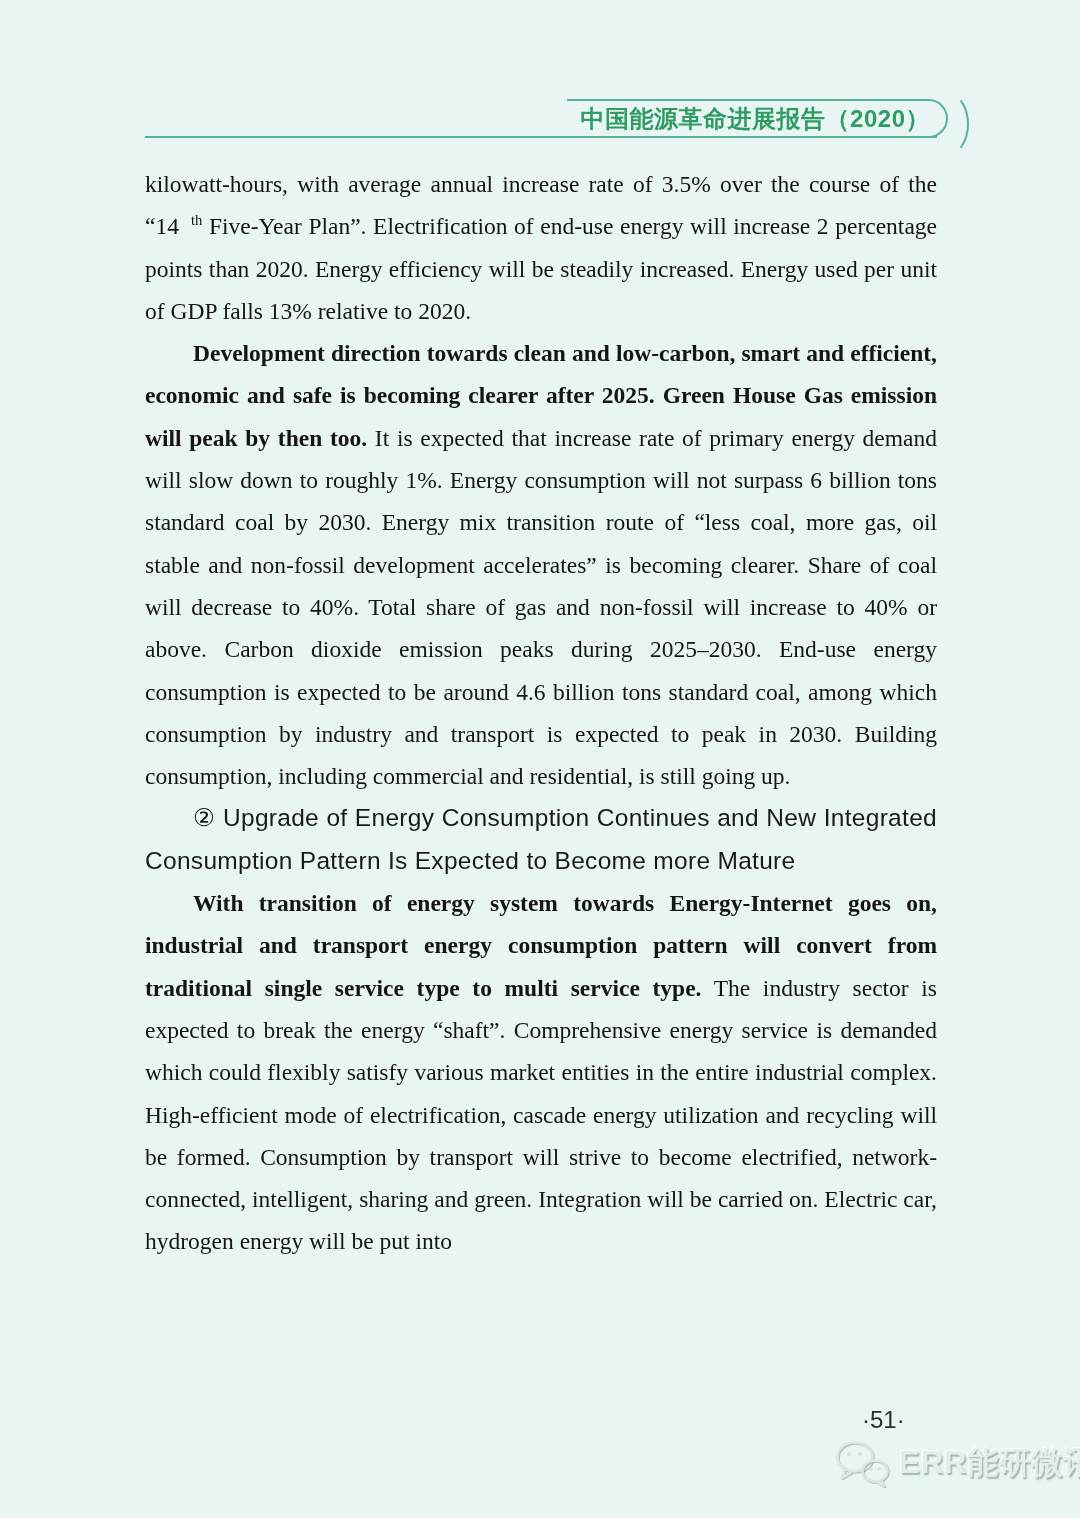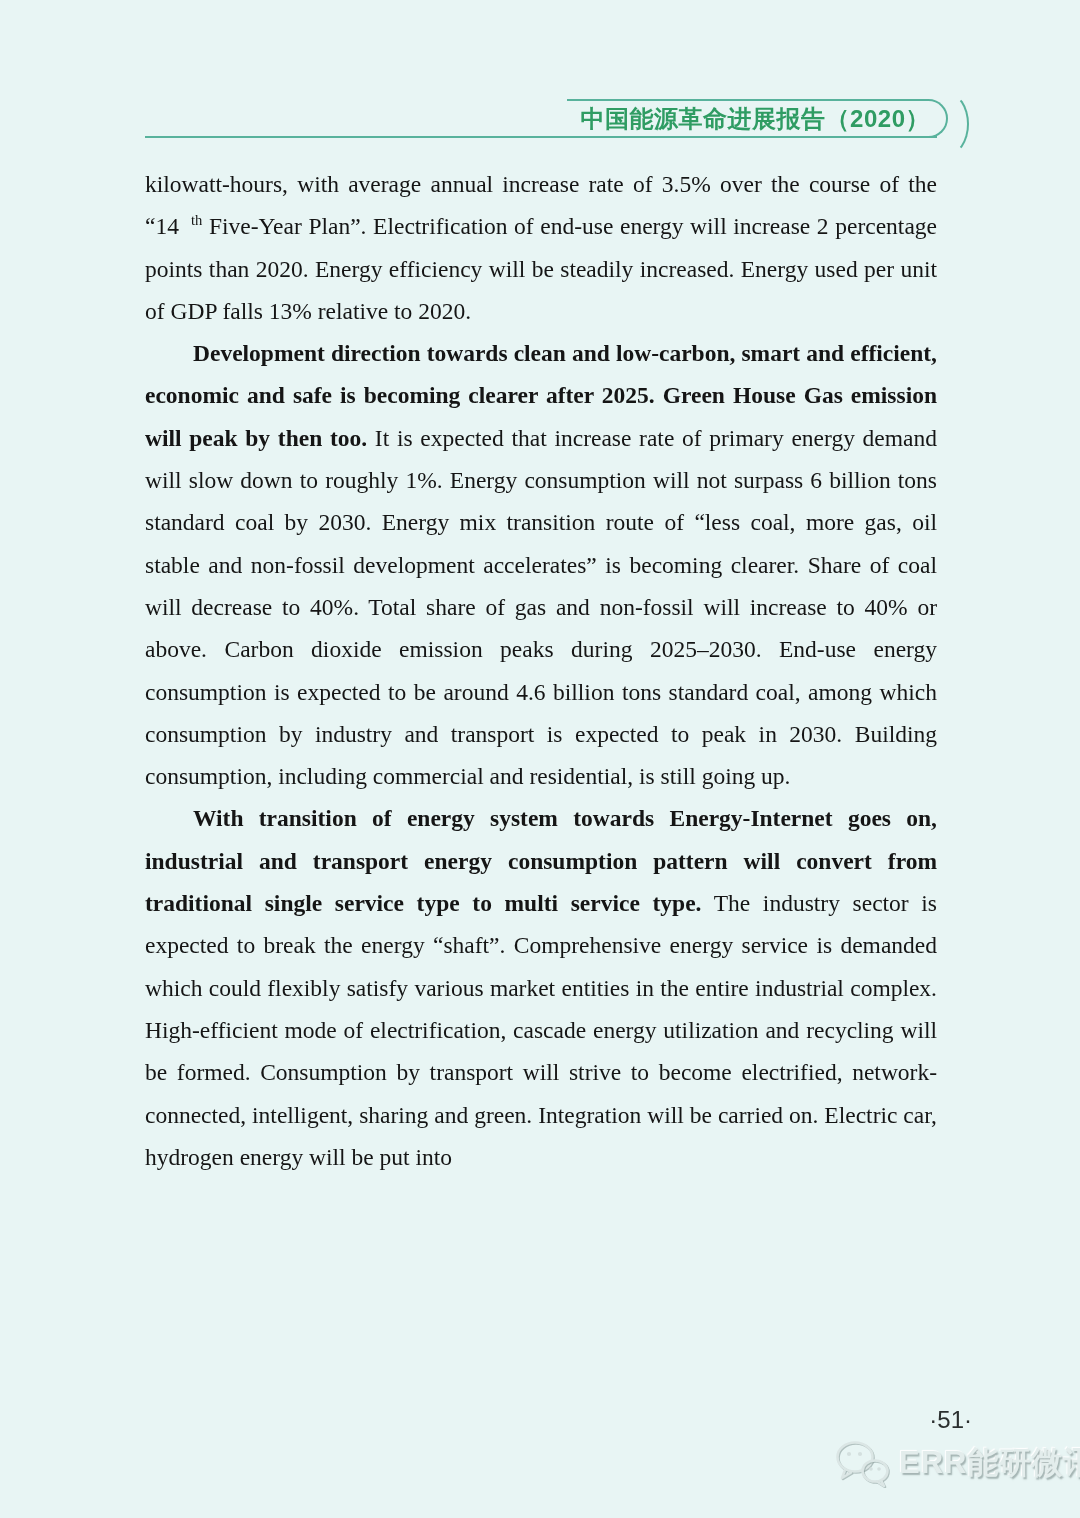--- a/index.html
+++ b/index.html
@@ -85,21 +85,21 @@
     letter-spacing: 0.3px;
     color: #1a1a1a;
   }
 
   
   .page-number {
     position: absolute;
     left: 862px;
     top: 1406px;
     width: 110px;
-    text-align: right;
+    text-align: left;
     font-family: "Liberation Sans", sans-serif;
     font-size: 24px;
     color: #2b2f2f;
   }
   .watermark {
     position: absolute;
     left: 833px;
     top: 1438px;
     display: flex;
     align-items: center;
@@ -126,20 +126,21 @@
   <div class="outer-arc"></div>
   <div class="title-capsule">
     <span class="title-text">中国能源革命进展报告（2020）</span>
   </div>
 
   <div class="body-text">
     <p><span>kilowatt-hours, with average annual increase rate of 3.5% over the course of the “14</span><sup>th</sup><span> Five-Year Plan”. Electrification of end-use energy will increase 2 percentage points than 2020. Energy efficiency will be steadily increased. Energy used per unit of GDP falls 13% relative to 2020.</span></p>
 
     <p class="indent"><span class="bold-lead">Development direction towards clean and low-carbon, smart and efficient, economic and safe is becoming clearer after 2025. Green House Gas emission will peak by then too.</span><span> It is expected that increase rate of primary energy demand will slow down to roughly 1%. Energy consumption will not surpass 6 billion tons standard coal by 2030. Energy mix transition route of “less coal, more gas, oil stable and non-fossil development accelerates” is becoming clearer. Share of coal will decrease to 40%. Total share of gas and non-fossil will increase to 40% or above. Carbon dioxide emission peaks during 2025–2030. End-use energy consumption is expected to be around 4.6 billion tons standard coal, among which consumption by industry and transport is expected to peak in 2030. Building consumption, including commercial and residential, is still going up.</span></p>
 
+    <p class="indent subheading">② Upgrade of Energy Consumption Continues and New Integrated Consumption Pattern Is Expected to Become more Mature</p>
 
     <p class="indent"><span class="bold-lead">With transition of energy system towards Energy-Internet goes on, industrial and transport energy consumption pattern will convert from traditional single service type to multi service type.</span><span> The industry sector is expected to break the energy “shaft”. Comprehensive energy service is demanded which could flexibly satisfy various market entities in the entire industrial complex. High-efficient mode of electrification, cascade energy utilization and recycling will be formed. Consumption by transport will strive to become electrified, network-connected, intelligent, sharing and green. Integration will be carried on. Electric car, hydrogen energy will be put into</span></p>
   </div>
 
   <div class="page-number">·51·</div>
 
   <div class="watermark">
     <svg class="wm-icon" width="58" height="50" viewBox="0 0 58 50">
       <g fill="none" stroke="#dbe6e5" stroke-width="2.6">
         <ellipse cx="22" cy="19" rx="17.5" ry="14.5" style="filter: drop-shadow(1px 1px 0.5px rgba(140,158,156,0.6));"></ellipse>

